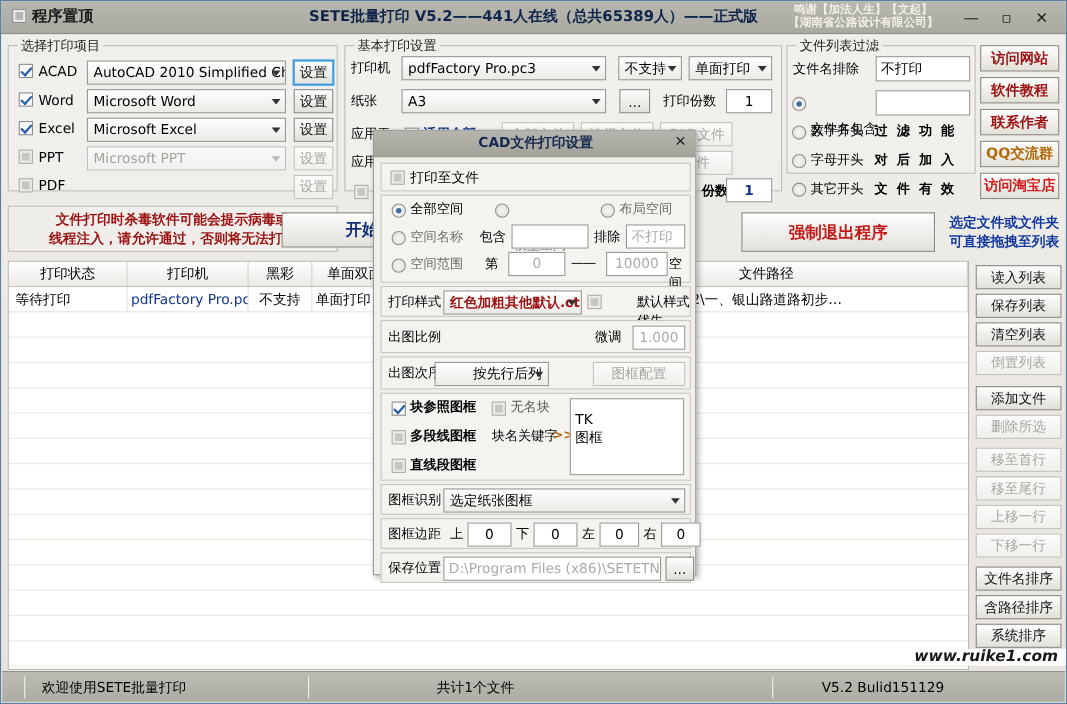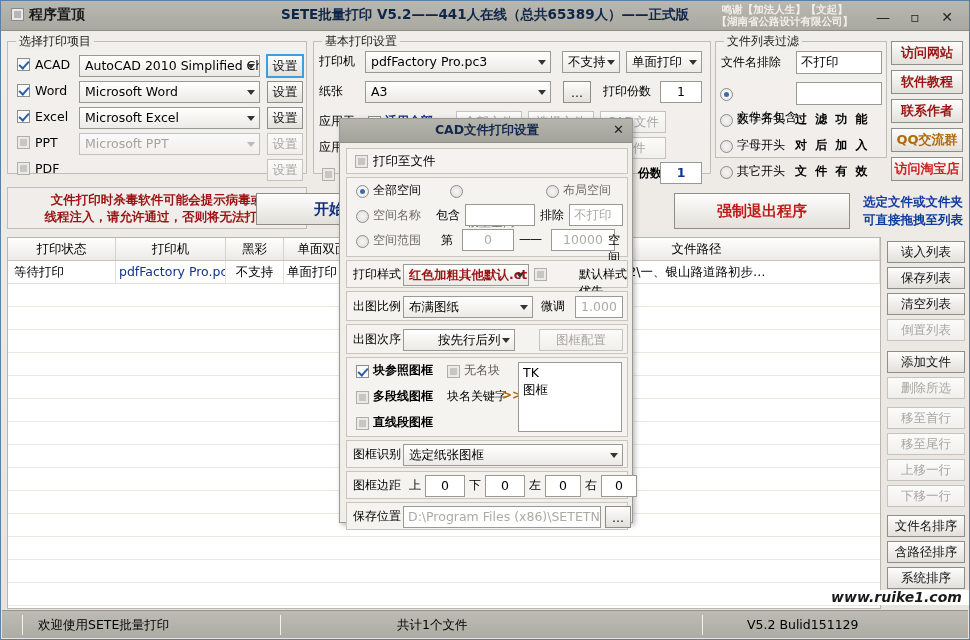--- a/index.html
+++ b/index.html
@@ -407,47 +407,43 @@
       <span style="position:absolute;left:89px;top:29px;">包含</span>
       <div class="txt" style="position:absolute;left:118px;top:26px;width:70px;height:22px;"></div>
       <span style="position:absolute;left:193px;top:29px;">排除</span>
       <div class="txt ph" style="position:absolute;left:222px;top:26px;width:54px;height:22px;">不打印</div>
 
       <span class="rb off" style="position:absolute;left:9px;top:57px;"></span>
       <span style="position:absolute;left:26px;top:54px;color:#6f6c67;">空间范围</span>
       <span style="position:absolute;left:94px;top:54px;">第</span>
       <div class="txt ctr ph" style="position:absolute;left:115px;top:51px;width:52px;height:22px;">0</div>
       <span style="position:absolute;left:172px;top:54px;letter-spacing:-1px;">——</span>
-      <div class="txt ctr ph" style="position:absolute;left:204px;top:51px;width:64px;height:22px;">10000</div>
+      <div class="txt ctr ph" style="position:absolute;left:204px;top:51px;width:56px;height:22px;">10000</div>
       <span style="position:absolute;left:261px;top:54px;">空间</span>
     </div>
 
     <div class="dsec" style="left:6px;top:141px;width:282px;height:28px;">
       <span style="position:absolute;left:6px;top:5px;">打印样式</span>
       <div class="combo" style="position:absolute;left:56px;top:3px;width:126px;color:#9b1414;font-weight:bold;">
         <span>红色加粗其他默认.ct</span>
         <i class="arw"></i>
       </div>
       <span class="cb dis" style="position:absolute;left:187px;top:7px;"></span>
       <span style="position:absolute;left:203px;top:5px;padding-left:29px;">默认样式优先</span>
     </div>
 
     <div class="dsec" style="left:6px;top:172px;width:282px;height:30px;">
       <span style="position:absolute;left:6px;top:6px;">出图比例</span>
-      <div class="combo" style="position:absolute;left:56px;top:4px;width:130px;">
-        <span>布满图纸</span>
-        <i class="arw"></i>
-      </div>
       <span style="position:absolute;left:194px;top:6px;">微调</span>
       <div class="txt ctr ph" style="position:absolute;left:228px;top:4px;width:48px;height:22px;">1.000</div>
     </div>
 
     <div class="dsec" style="left:6px;top:205px;width:282px;height:30px;">
       <span style="position:absolute;left:6px;top:6px;">出图次序</span>
-      <div class="combo" style="position:absolute;left:56px;top:4px;width:112px;padding-left:34px;">
+      <div class="combo" style="position:absolute;left:48px;top:4px;width:104px;padding-left:34px;">
         <span>按先行后列</span>
         <i class="arw"></i>
       </div>
       <div class="btn dis" style="position:absolute;left:192px;top:4px;width:84px;height:22px;">
         <span>图框配置</span>
       </div>
     </div>
 
     <div class="dsec" style="left:6px;top:238px;width:282px;height:80px;">
       <span class="cb on" style="position:absolute;left:9px;top:7px;"></span>
@@ -456,21 +452,21 @@
       <span style="position:absolute;left:117px;top:4px;color:#5d5a56;">无名块</span>
 
       <span class="cb dis" style="position:absolute;left:9px;top:33px;"></span>
       <span style="position:absolute;left:26px;top:30px;font-weight:bold;">多段线图框</span>
       <span style="position:absolute;left:100px;top:30px;">块名关键字</span>
       <span style="position:absolute;left:155px;top:30px;color:#b06a0a;font-weight:bold;">&gt;&gt;</span>
 
       <span class="cb dis" style="position:absolute;left:9px;top:59px;"></span>
       <span style="position:absolute;left:26px;top:56px;font-weight:bold;">直线段图框</span>
 
-      <div class="txt" style="position:absolute;left:171px;top:4px;width:104px;height:70px;line-height:17px;padding-top:1px;">
+      <div class="txt" style="position:absolute;left:171px;top:4px;width:104px;height:70px;line-height:17px;padding-top:9px;">
         <div>TK</div>
         <div>图框</div>
       </div>
     </div>
 
     <div class="dsec" style="left:6px;top:321px;width:282px;height:28px;">
       <span style="position:absolute;left:6px;top:5px;">图框识别</span>
       <div class="combo" style="position:absolute;left:56px;top:3px;width:220px;">
         <span>选定纸张图框</span>
         <i class="arw"></i>

